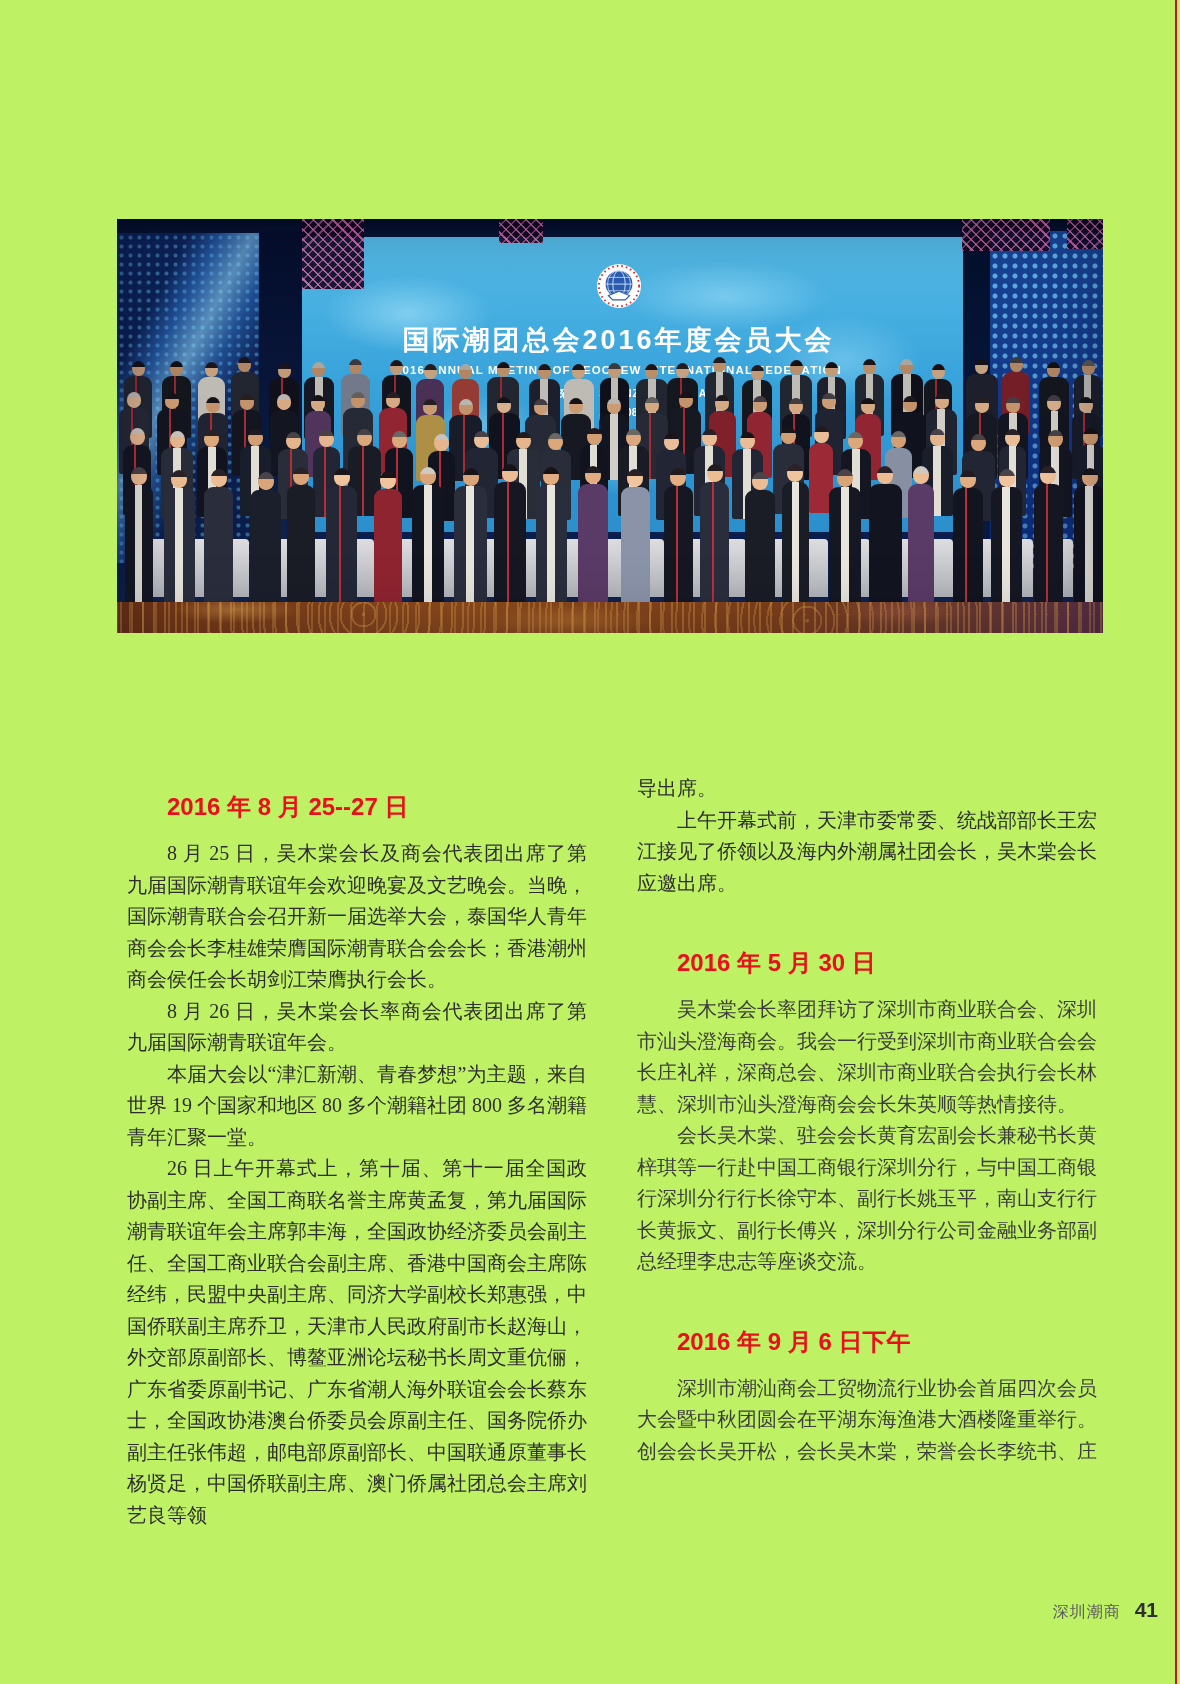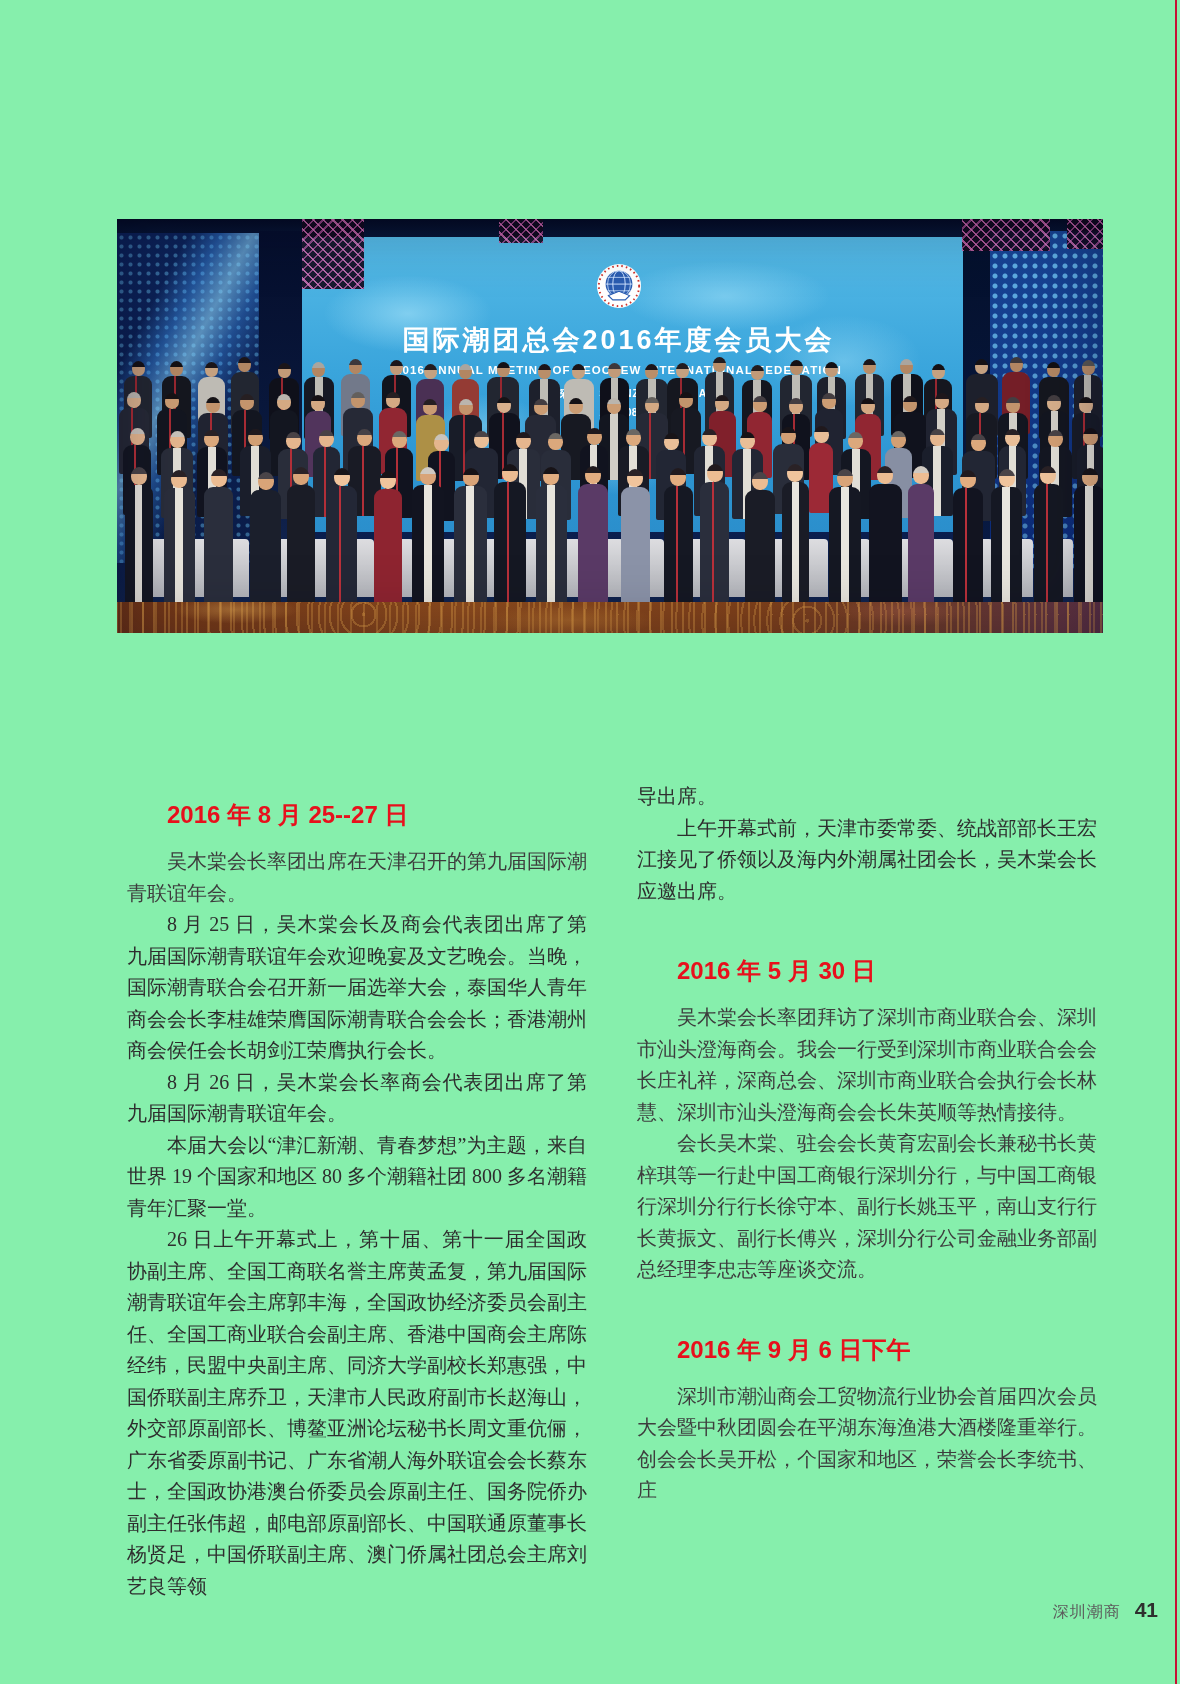--- a/index.html
+++ b/index.html
@@ -1,16 +1,16 @@
 <!DOCTYPE html>
 <html><head>
 <meta charset="utf-8">
 <style>
   html,body{margin:0;padding:0;background:#e8e8e8;}
-  .page{position:relative;width:1180px;height:1684px;background:#86efac;margin:0 auto;overflow:hidden;
+  .page{position:relative;width:1180px;height:1684px;background:#bef264;margin:0 auto;overflow:hidden;
         font-family:"Liberation Serif","DejaVu Serif",serif;}
 
   
   .photo{position:absolute;left:117px;top:219px;width:986px;height:414px;overflow:hidden;
          background:linear-gradient(180deg,#040c24 0px,#071534 16px,#0b2154 40px,#0e2a68 120px,#0d2560 240px,#0a1d4a 330px,#13264e 100%);}
   .panel-left{position:absolute;left:0;top:14px;width:150px;height:330px;z-index:0;
         background-image:
           linear-gradient(118deg,transparent 22%,rgba(70,160,255,.38) 32%,rgba(140,215,255,.6) 42%,rgba(70,160,255,.34) 52%,transparent 64%),
           radial-gradient(circle,rgba(110,205,250,.4) 1.5px,transparent 2.5px),
           linear-gradient(180deg,#0c2258,#0a1c48);
@@ -68,21 +68,21 @@
           repeating-radial-gradient(circle at 70% 60%,rgba(228,162,72,.35) 0 2px,transparent 2px 13px),
           linear-gradient(90deg,#713516,#8f4c1d 35%,#82421a 65%,#6b3a2e 85%,#5f3347);}
   .photo-vignette{position:absolute;inset:0;z-index:7;pointer-events:none;
         box-shadow:inset 0 0 70px rgba(0,0,25,.35);}
 
   
   .caption{position:absolute;left:117px;top:640px;width:986px;margin:0;text-align:center;
         font-size:17px;line-height:26px;letter-spacing:.5px;color:#1f1f1f;}
 
   
-  .columns{position:absolute;left:127px;top:773px;width:970px;display:flex;gap:50px;margin-top:8px;}
+  .columns{position:absolute;left:127px;top:773px;width:970px;display:flex;gap:50px;}
   .col{width:460px;font-size:20px;line-height:31.5px;}
   .col p{margin:0;text-indent:2em;text-align:justify;color:#2e2e2e;}
   .col p.no-indent{text-indent:0;}
   .col p.hei{font-family:"Liberation Sans","DejaVu Sans",sans-serif;color:#3d3d3d;}
   .col p.kai{font-family:"Liberation Serif","DejaVu Serif",serif;}
   h2.red-heading{margin:48px 0 16px;font-size:24px;line-height:31px;font-weight:bold;
         color:#e8101c;text-indent:40px;
         font-family:"Liberation Sans","DejaVu Sans",sans-serif;}
   .col-left h2.red-heading{margin-top:18px;}
 
@@ -570,34 +570,33 @@
         </div>
       </div>
     <div class="carpet"></div>
     <div class="photo-vignette"></div>
   </figure>
 
 
   <div class="columns">
     <div class="col col-left">
       <h2 class="red-heading">2016 年 8 月 25--27 日</h2>
-      <p class="hei">吴木棠会长率团出席在天津召开的第九届国际潮青联谊年会。</p>
       <p class="kai">8 月 25 日，吴木棠会长及商会代表团出席了第九届国际潮青联谊年会欢迎晚宴及文艺晚会。当晚，国际潮青联合会召开新一届选举大会，泰国华人青年商会会长李桂雄荣膺国际潮青联合会会长；香港潮州商会侯任会长胡剑江荣膺执行会长。</p>
       <p class="kai">8 月 26 日，吴木棠会长率商会代表团出席了第九届国际潮青联谊年会。</p>
       <p class="kai">本届大会以“津汇新潮、青春梦想”为主题，来自世界 19 个国家和地区 80 多个潮籍社团 800 多名潮籍青年汇聚一堂。</p>
       <p class="kai">26 日上午开幕式上，第十届、第十一届全国政协副主席、全国工商联名誉主席黄孟复，第九届国际潮青联谊年会主席郭丰海，全国政协经济委员会副主任、全国工商业联合会副主席、香港中国商会主席陈经纬，民盟中央副主席、同济大学副校长郑惠强，中国侨联副主席乔卫，天津市人民政府副市长赵海山，外交部原副部长、博鳌亚洲论坛秘书长周文重伉俪，广东省委原副书记、广东省潮人海外联谊会会长蔡东士，全国政协港澳台侨委员会原副主任、国务院侨办副主任张伟超，邮电部原副部长、中国联通原董事长杨贤足，中国侨联副主席、澳门侨属社团总会主席刘艺良等领</p>
     </div>
     <div class="col col-right">
       <p class="kai no-indent">导出席。</p>
       <p class="kai">上午开幕式前，天津市委常委、统战部部长王宏江接见了侨领以及海内外潮属社团会长，吴木棠会长应邀出席。</p>
       <h2 class="red-heading">2016 年 5 月 30 日</h2>
       <p class="hei">吴木棠会长率团拜访了深圳市商业联合会、深圳市汕头澄海商会。我会一行受到深圳市商业联合会会长庄礼祥，深商总会、深圳市商业联合会执行会长林慧、深圳市汕头澄海商会会长朱英顺等热情接待。</p>
       <p class="hei">会长吴木棠、驻会会长黄育宏副会长兼秘书长黄梓琪等一行赴中国工商银行深圳分行，与中国工商银行深圳分行行长徐守本、副行长姚玉平，南山支行行长黄振文、副行长傅兴，深圳分行公司金融业务部副总经理李忠志等座谈交流。</p>
       <h2 class="red-heading">2016 年 9 月 6 日下午</h2>
-      <p class="hei">深圳市潮汕商会工贸物流行业协会首届四次会员大会暨中秋团圆会在平湖东海渔港大酒楼隆重举行。创会会长吴开松，个国家和地区，荣誉会长李统书、庄</p>
+      <p class="hei">深圳市潮汕商会工贸物流行业协会首届四次会员大会暨中秋团圆会在平湖东海渔港大酒楼隆重举行。创会会长吴开松，会长吴木棠，荣誉会长李统书、庄</p>
     </div>
   </div>
 
   <div class="footer">
     <span class="mag">深圳潮商</span>
     <span class="num">41</span>
   </div>
   <div class="red-edge"></div>
 
 </div>

